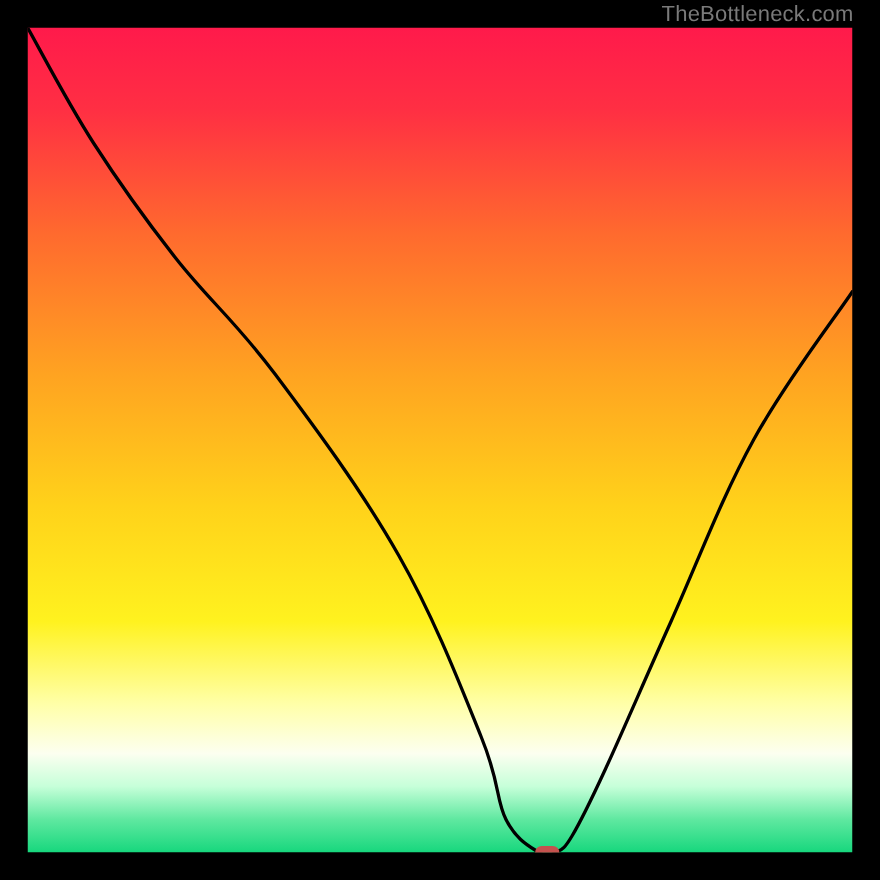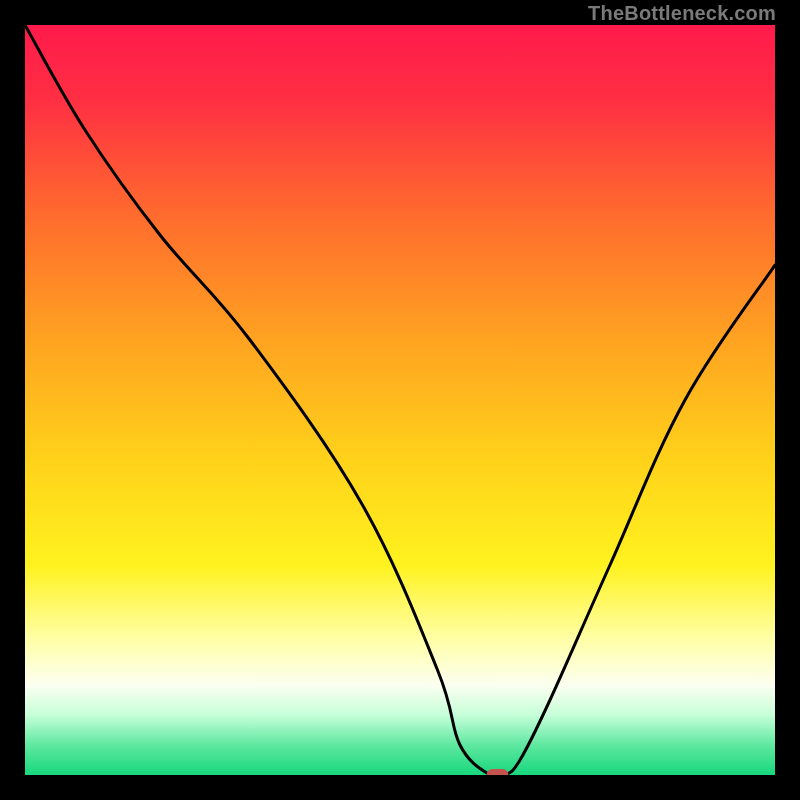--- a/index.html
+++ b/index.html
@@ -23,21 +23,21 @@
     width: 750px;
     height: 750px;
   }
   .watermark {
     position: absolute;
     top: 2px;
     right: 24px;
     font-family: Arial, Helvetica, sans-serif;
     font-size: 20px;
     color: #7a7a7a;
-    font-weight: 700;
+    font-weight: 400;
     letter-spacing: 0.2px;
   }
   svg { display: block; }
 </style>
 </head>
 <body>
 <div class="outer">
   <div class="watermark">TheBottleneck.com</div>
   <div class="plot">
     <svg id="chart-svg" width="750" height="750" viewBox="0 0 750 750">

